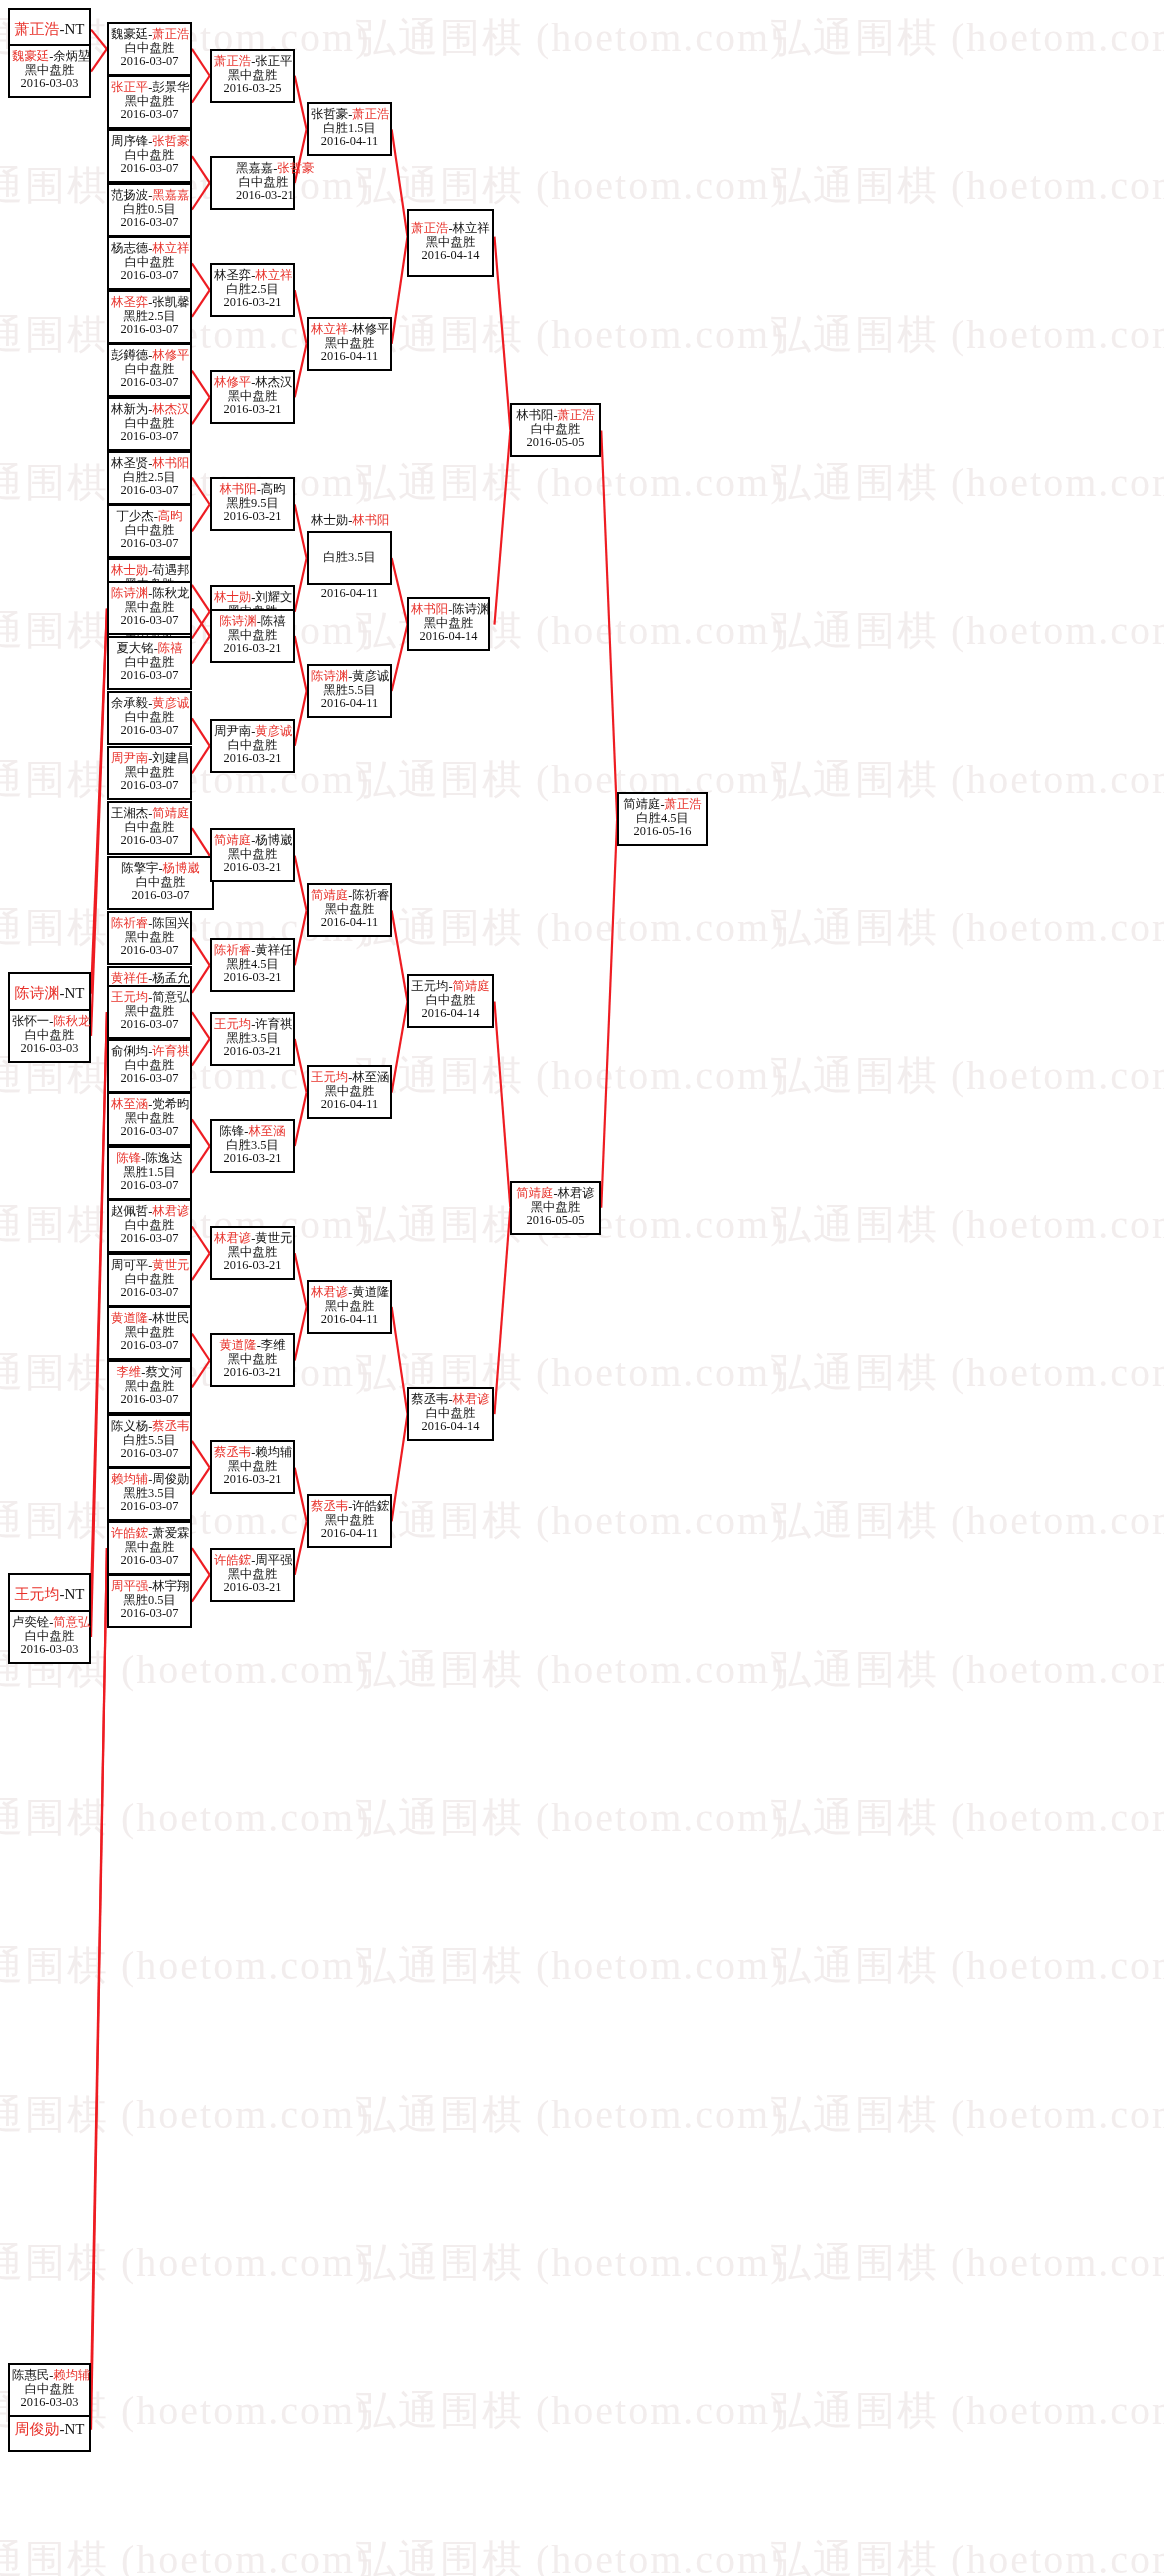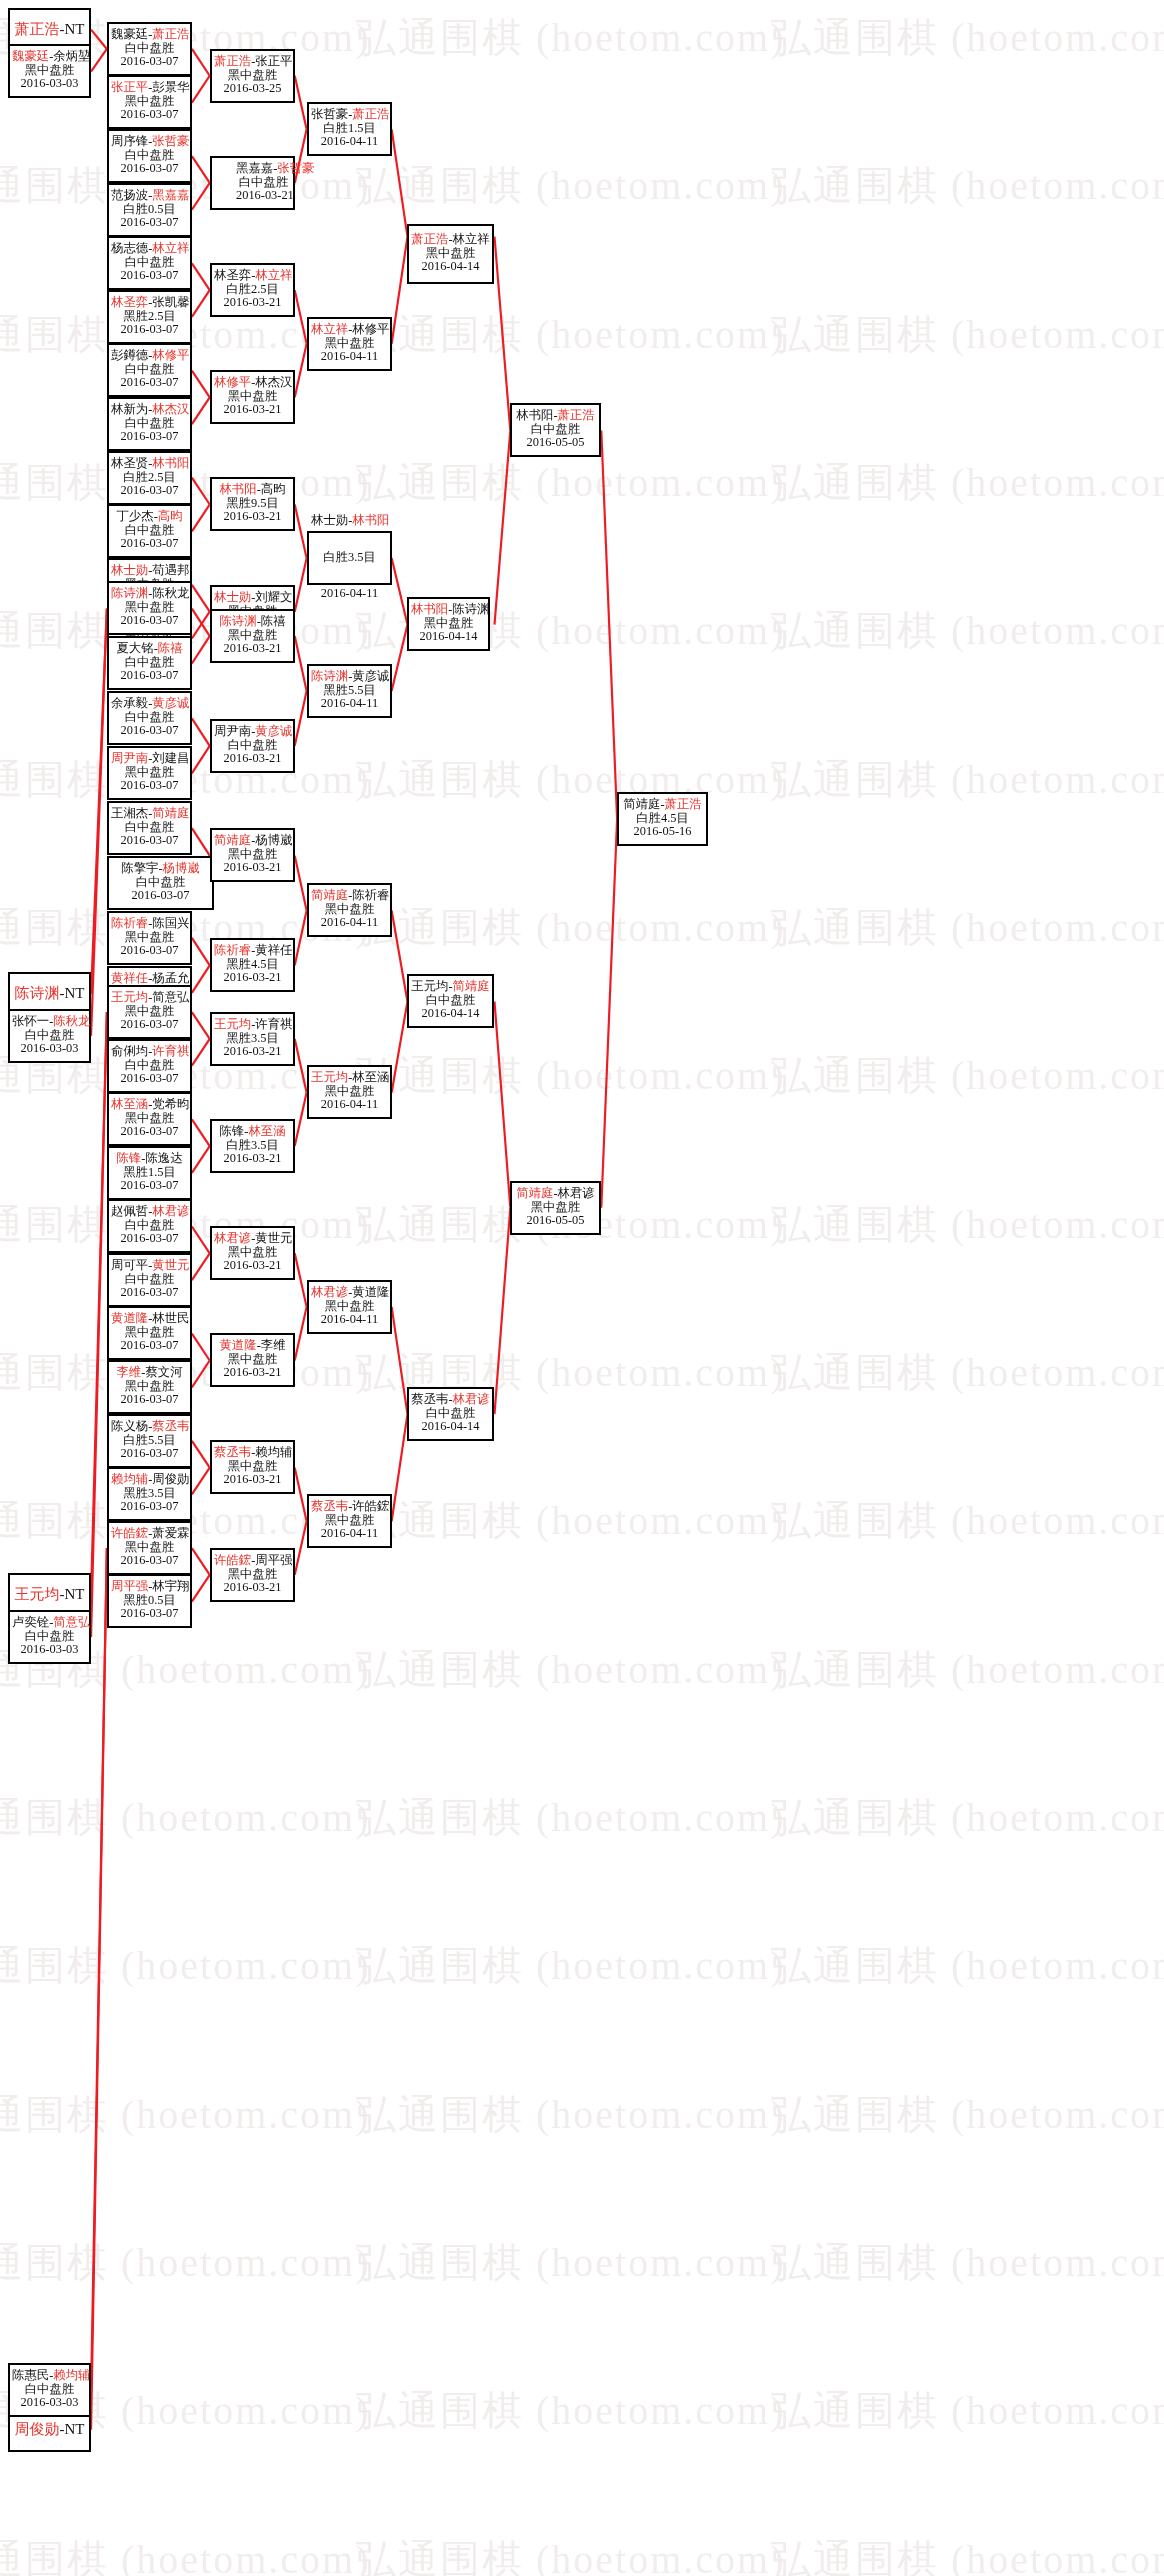--- a/index.html
+++ b/index.html
@@ -472,21 +472,21 @@
       <div class="box " style="left: 307px; top: 1280px; width: 85px; height: 54px;">
         <span class="ln title"><span class="w">林君谚</span><span class="b">-</span><span class="b">黄道隆</span></span>
         <span class="ln">黑中盘胜</span>
         <span class="ln">2016-04-11</span>
       </div>
       <div class="box " style="left: 307px; top: 1494px; width: 85px; height: 54px;">
         <span class="ln title"><span class="w">蔡丞韦</span><span class="b">-</span><span class="b">许皓鋐</span></span>
         <span class="ln">黑中盘胜</span>
         <span class="ln">2016-04-11</span>
       </div>
-      <div class="box " style="left: 407px; top: 224px; width: 87px; height: 60px; font-family: Liberation Serif, serif;">
+      <div class="box " style="left: 407px; top: 209px; width: 87px; height: 68px; font-family: Liberation Serif, serif;">
         <span class="ln title"><span class="w">萧正浩</span><span class="b">-</span><span class="b">林立祥</span></span>
         <span class="ln">黑中盘胜</span>
         <span class="ln">2016-04-14</span>
       </div>
       <div class="box " style="left: 407px; top: 597px; width: 83px; height: 54px;">
         <span class="ln title"><span class="w">林书阳</span><span class="b">-</span><span class="b">陈诗渊</span></span>
         <span class="ln">黑中盘胜</span>
         <span class="ln">2016-04-14</span>
       </div>
       <div class="box " style="left: 407px; top: 974px; width: 87px; height: 54px;">

